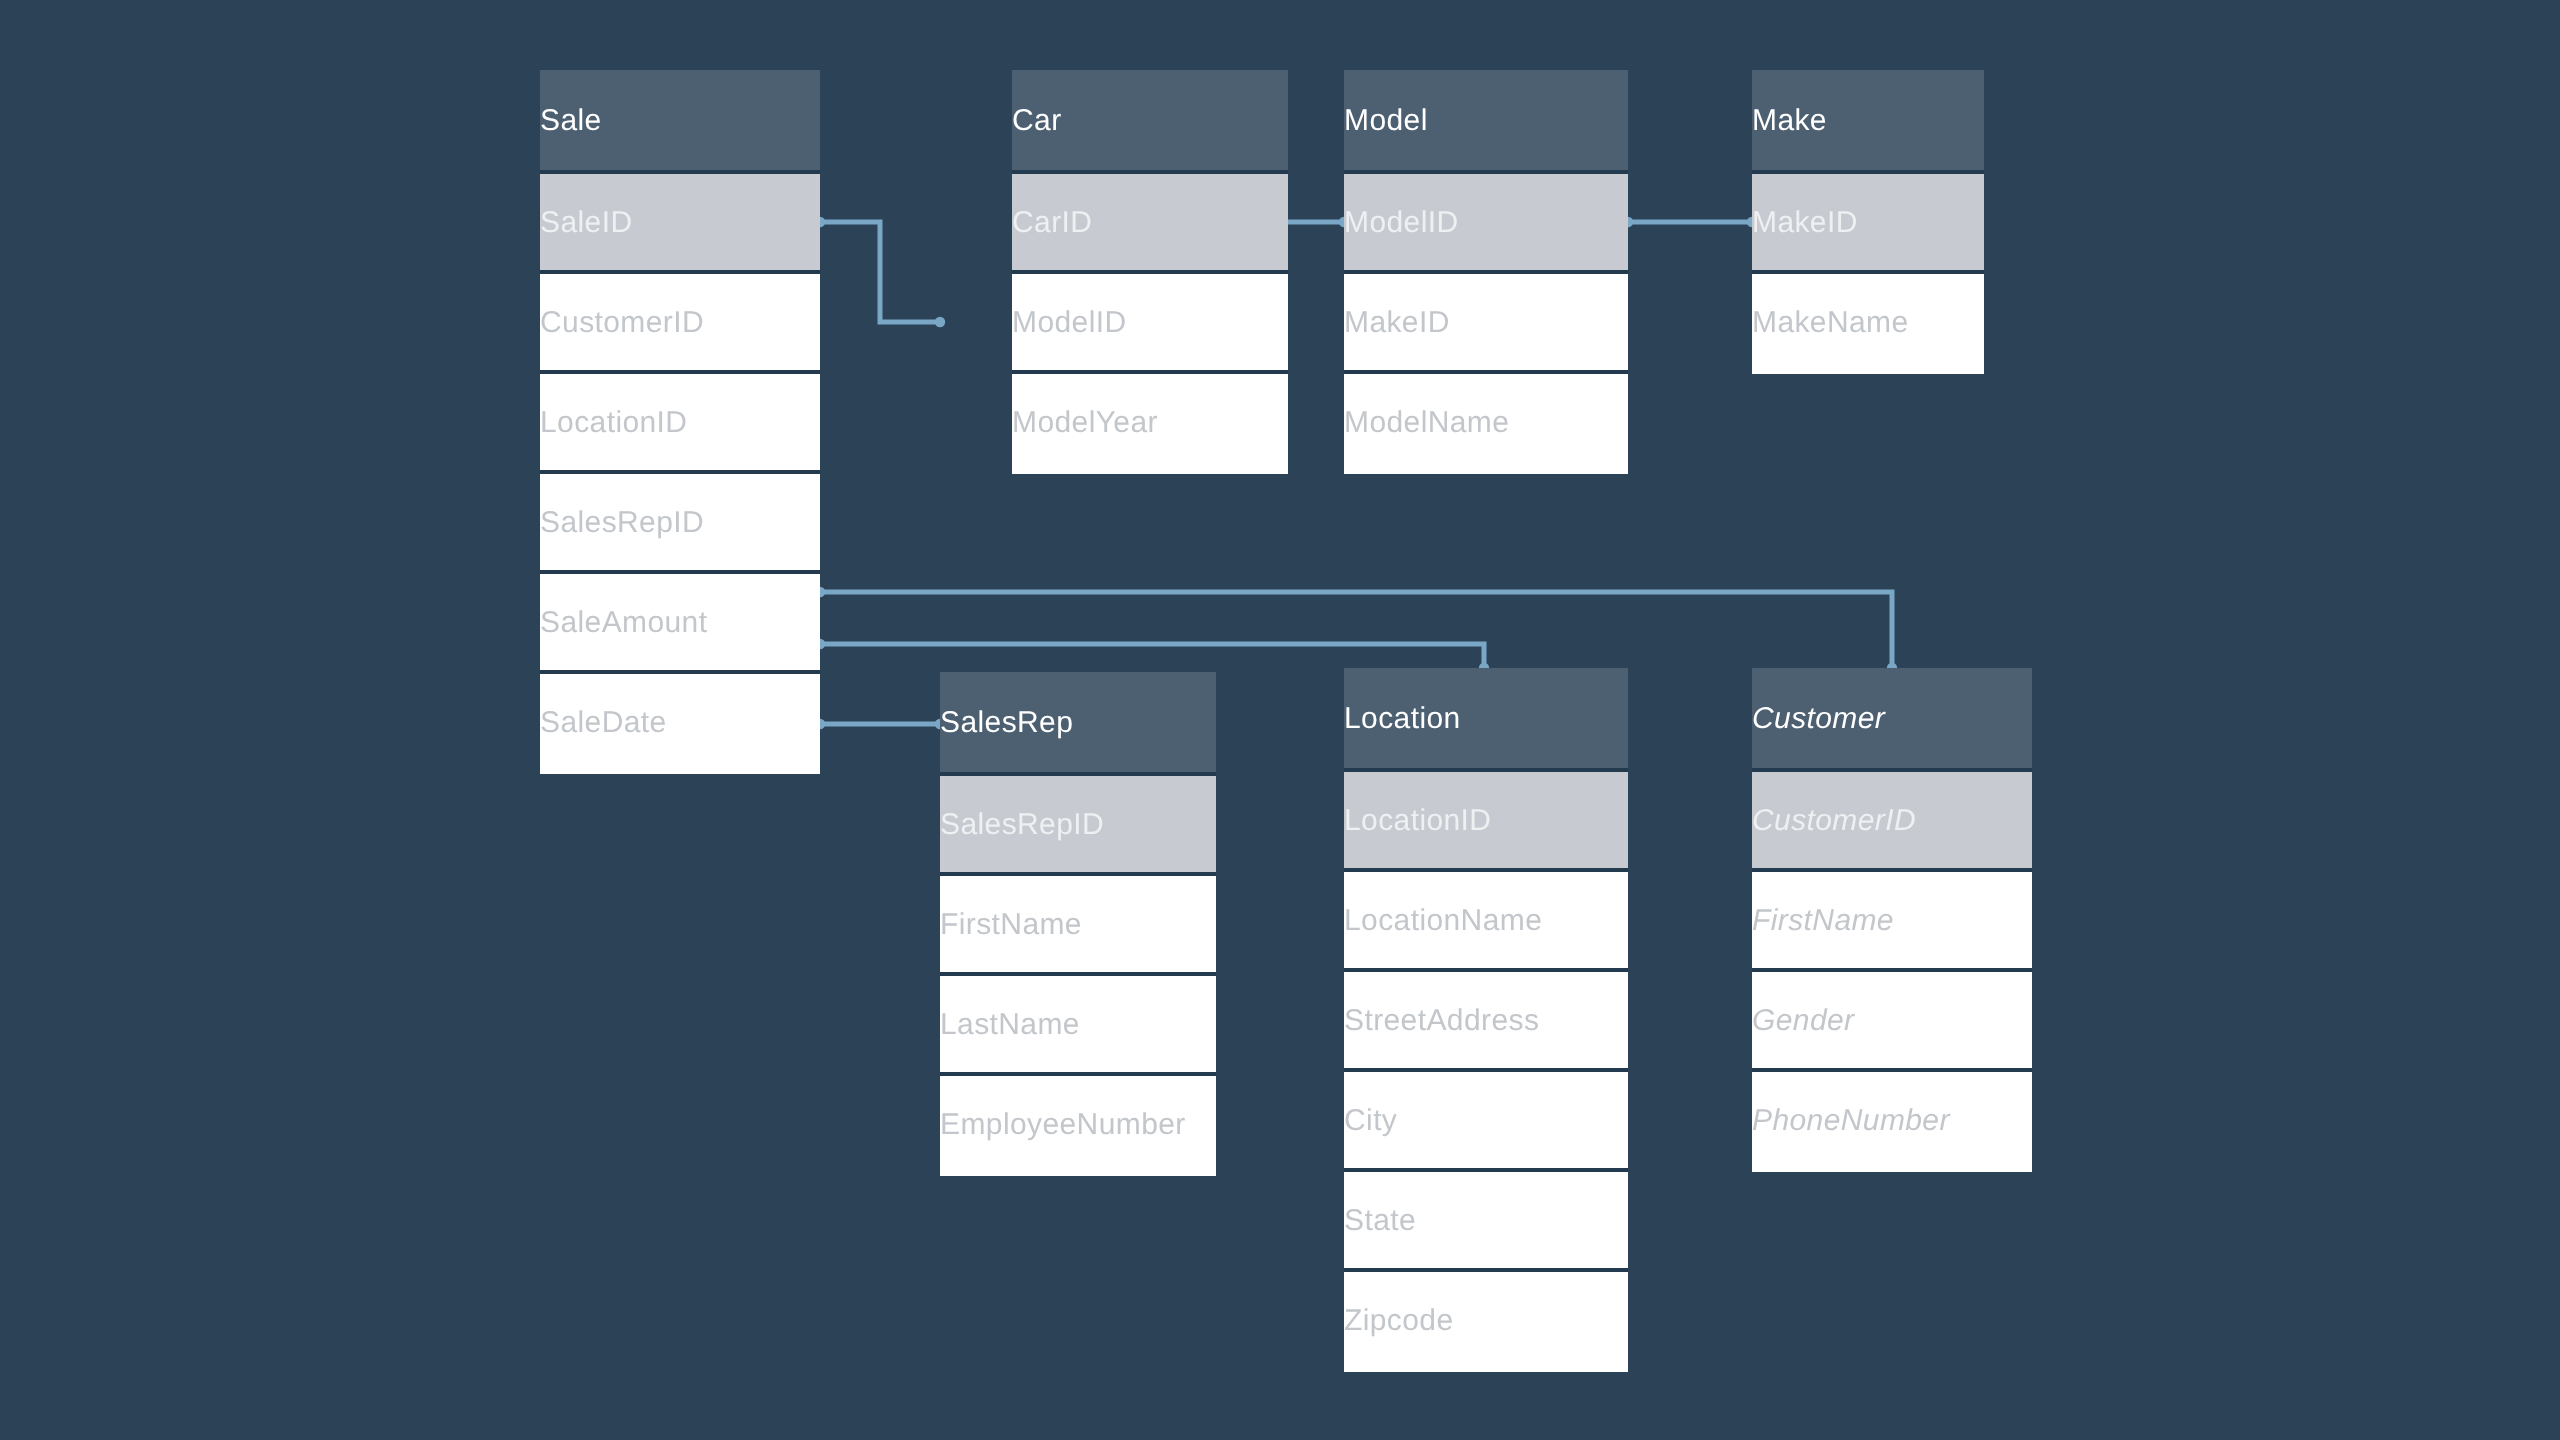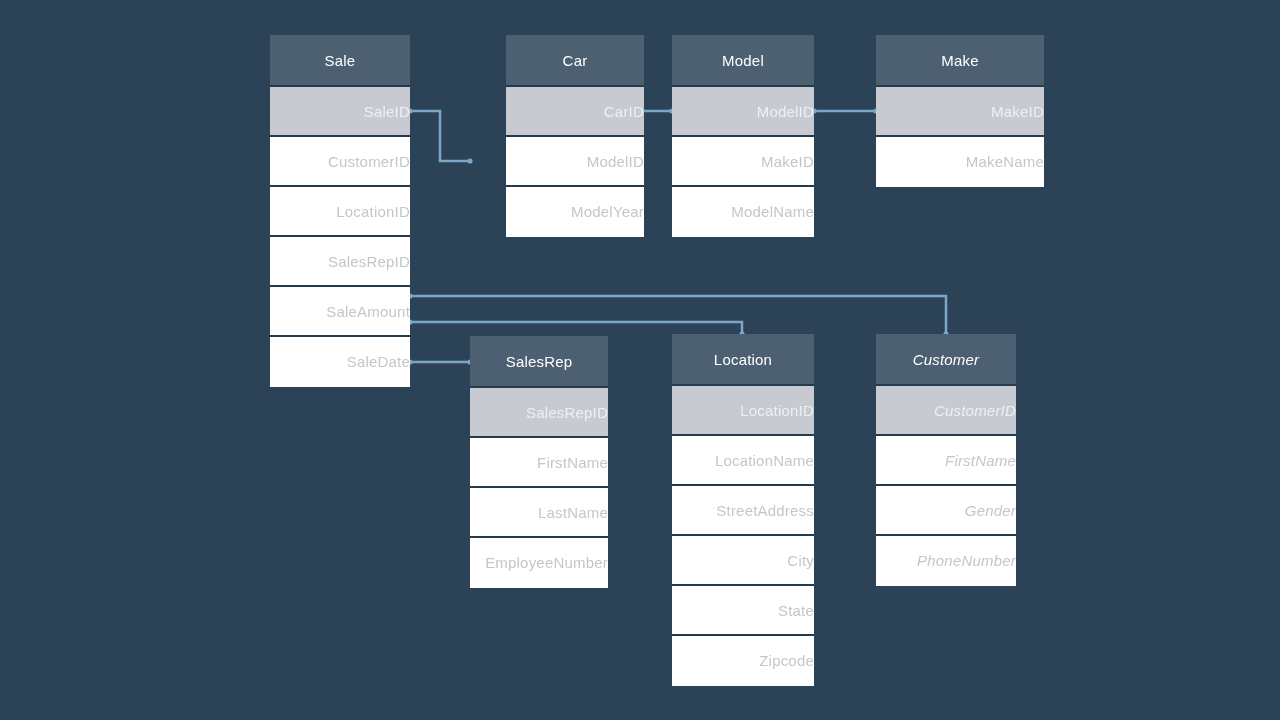--- a/index.html
+++ b/index.html
@@ -37,32 +37,32 @@
     position: absolute;
     z-index: 2;
   }
 
   .entity-header {
     background: #4c6072;
     color: #ffffff;
     font-size: 15px;
     height: 52px;
     line-height: 52px;
-    text-align: center;
+    text-align: left;
     letter-spacing: .2px;
     border-bottom: 2px solid #243a4e;
   }
 
   .field {
     background: #ffffff;
     color: #c3c7cb;
     font-size: 15px;
     height: 50px;
     line-height: 50px;
-    text-align: right;
+    text-align: left;
     border-bottom: 2px solid #243a4e;
     letter-spacing: .2px;
     white-space: nowrap;
     overflow: hidden;
   }
 
   .field.pk {
     background: #c7cbd1;
     color: #eef0f2;
   }
@@ -111,21 +111,21 @@
       <div class="field pk">CarID</div>
       <div class="field">ModelID</div>
       <div class="field last">ModelYear</div>
     </div>
     <div class="entity" style="left: 672px; top: 35px; width: 142px;">
       <div class="entity-header">Model</div>
       <div class="field pk">ModelID</div>
       <div class="field">MakeID</div>
       <div class="field last">ModelName</div>
     </div>
-    <div class="entity" style="left: 876px; top: 35px; width: 168px; border-radius: 15px;">
+    <div class="entity" style="left: 876px; top: 35px; width: 116px; border-radius: 15px;">
       <div class="entity-header">Make</div>
       <div class="field pk">MakeID</div>
       <div class="field last">MakeName</div>
     </div>
     <div class="entity" style="left: 470px; top: 336px; width: 138px;">
       <div class="entity-header">SalesRep</div>
       <div class="field pk">SalesRepID</div>
       <div class="field">FirstName</div>
       <div class="field">LastName</div>
       <div class="field last">EmployeeNumber</div>

